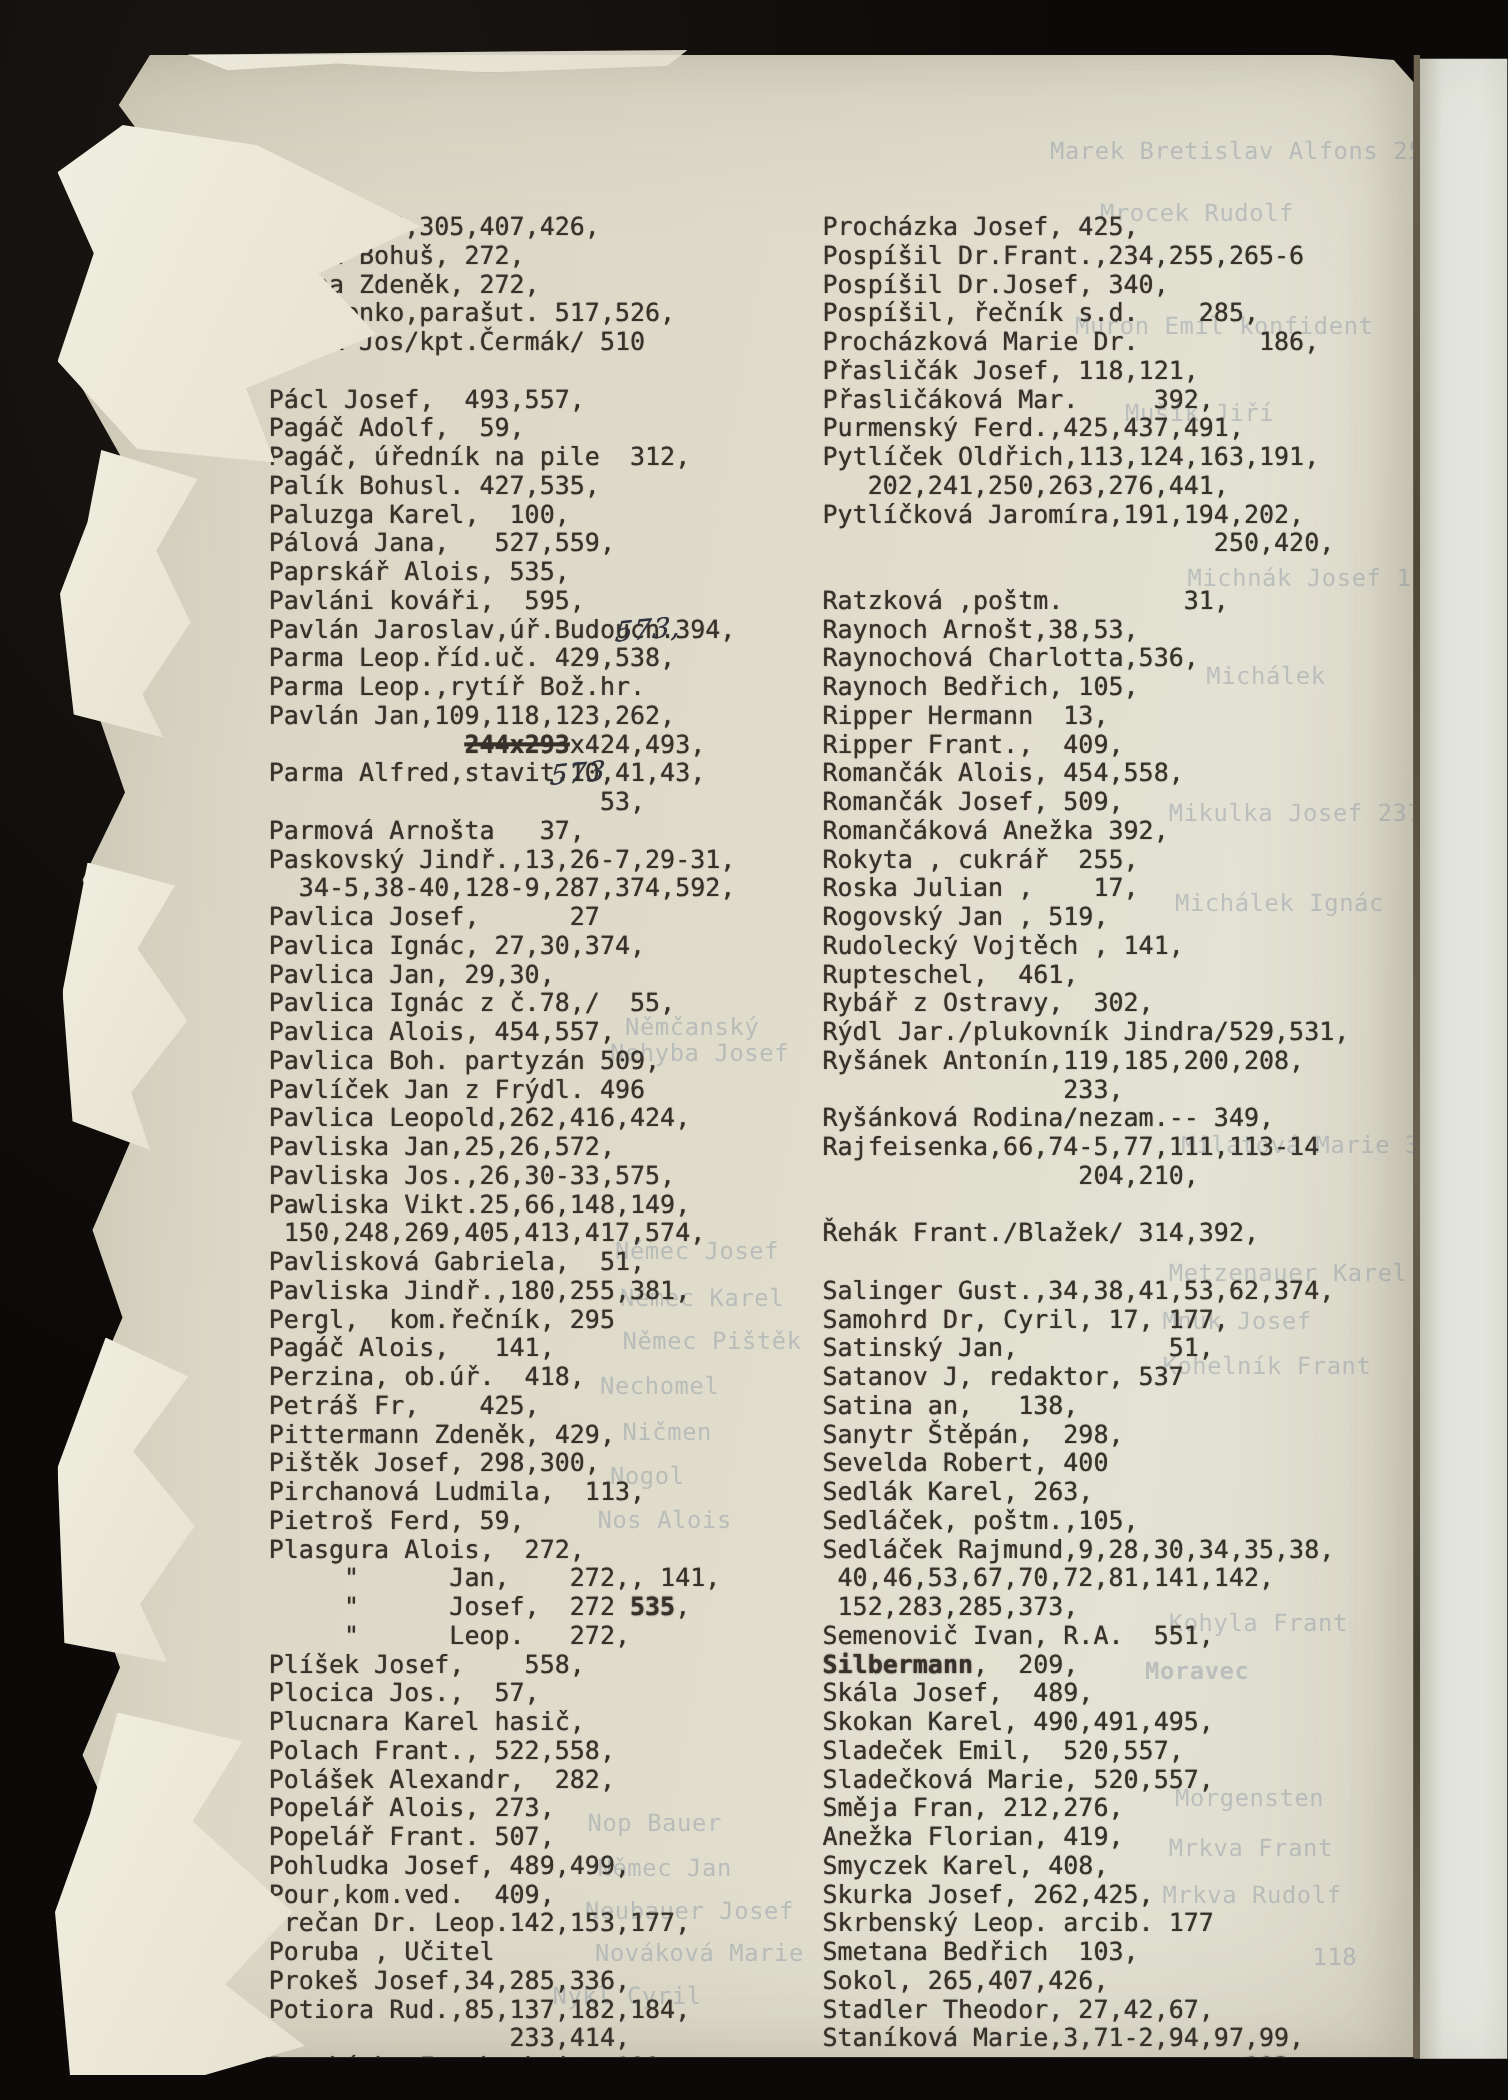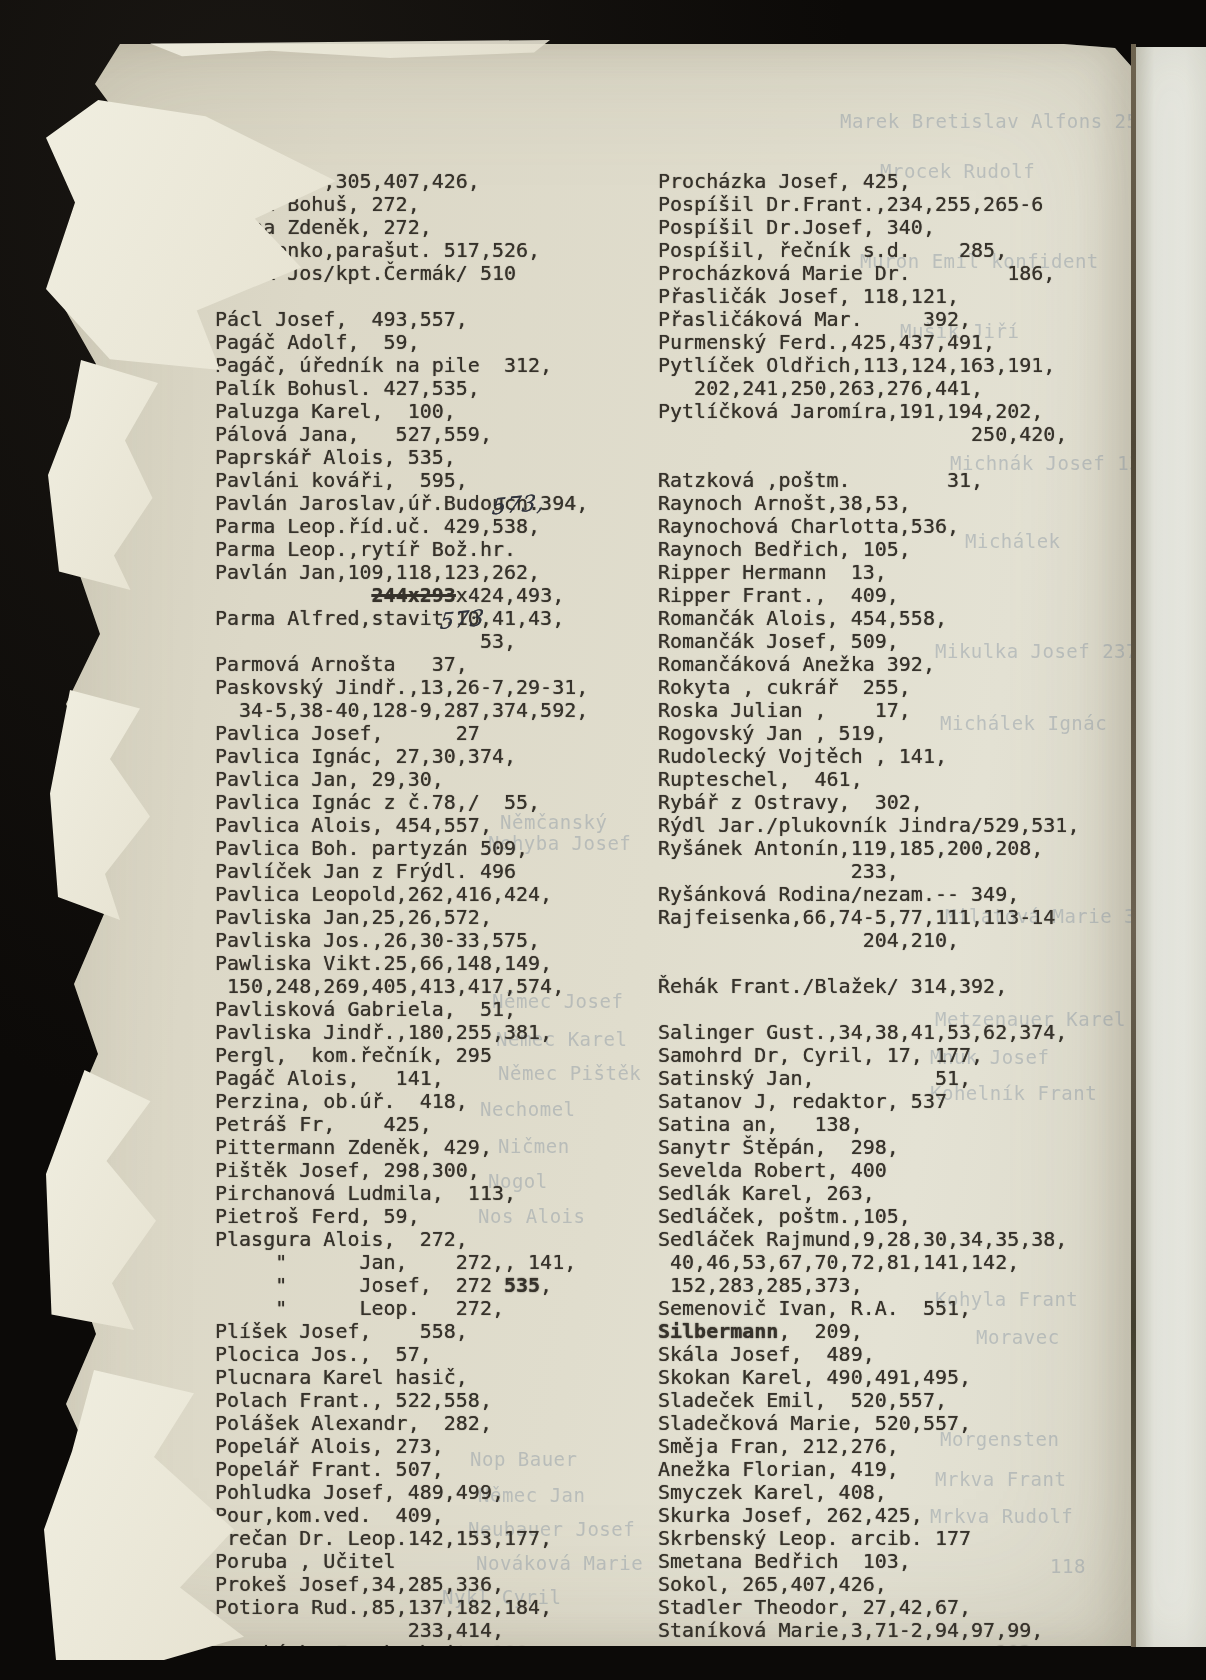--- a/index.html
+++ b/index.html
@@ -77,21 +77,21 @@
         <span class="ghost" style="left: 848px; top: 276px;">Mušík Jiří</span>
         <span class="ghost" style="left: 898px; top: 408px;">Michnák Josef 136</span>
         <span class="ghost" style="left: 913px; top: 486px;">Michálek</span>
         <span class="ghost" style="left: 883px; top: 596px;">Mikulka Josef 237</span>
         <span class="ghost" style="left: 888px; top: 668px;">Michálek Ignác</span>
         <span class="ghost" style="left: 893px; top: 861px;">Milatová Marie 392</span>
         <span class="ghost" style="left: 883px; top: 964px;">Metzenauer Karel</span>
         <span class="ghost" style="left: 878px; top: 1002px;">Mnuk Josef</span>
         <span class="ghost" style="left: 878px; top: 1038px;">Kohelník Frant</span>
         <span class="ghost" style="left: 883px; top: 1244px;">Kohyla Frant</span>
-        <span class="ghost" style="left: 924px; top: 1282px;">Moravec</span>
+        <span class="ghost" style="left: 864px; top: 1282px; font-weight: bold;">Moravec</span>
         <span class="ghost" style="left: 888px; top: 1384px;">Morgensten</span>
         <span class="ghost" style="left: 883px; top: 1424px;">Mrkva Frant</span>
         <span class="ghost" style="left: 878px; top: 1461px;">Mrkva Rudolf</span>
         <span class="ghost" style="left: 998px; top: 1511px;">118</span>
         <span class="ghost" style="left: 448px; top: 767px;">Němčanský</span>
         <span class="ghost" style="left: 436px; top: 788px;">Nehyba Josef</span>
         <span class="ghost" style="left: 440px; top: 946px;">Němec Josef</span>
         <span class="ghost" style="left: 444px; top: 984px;">Němec Karel</span>
         <span class="ghost" style="left: 446px; top: 1018px;">Němec Pištěk</span>
         <span class="ghost" style="left: 428px; top: 1054px;">Nechomel</span>

